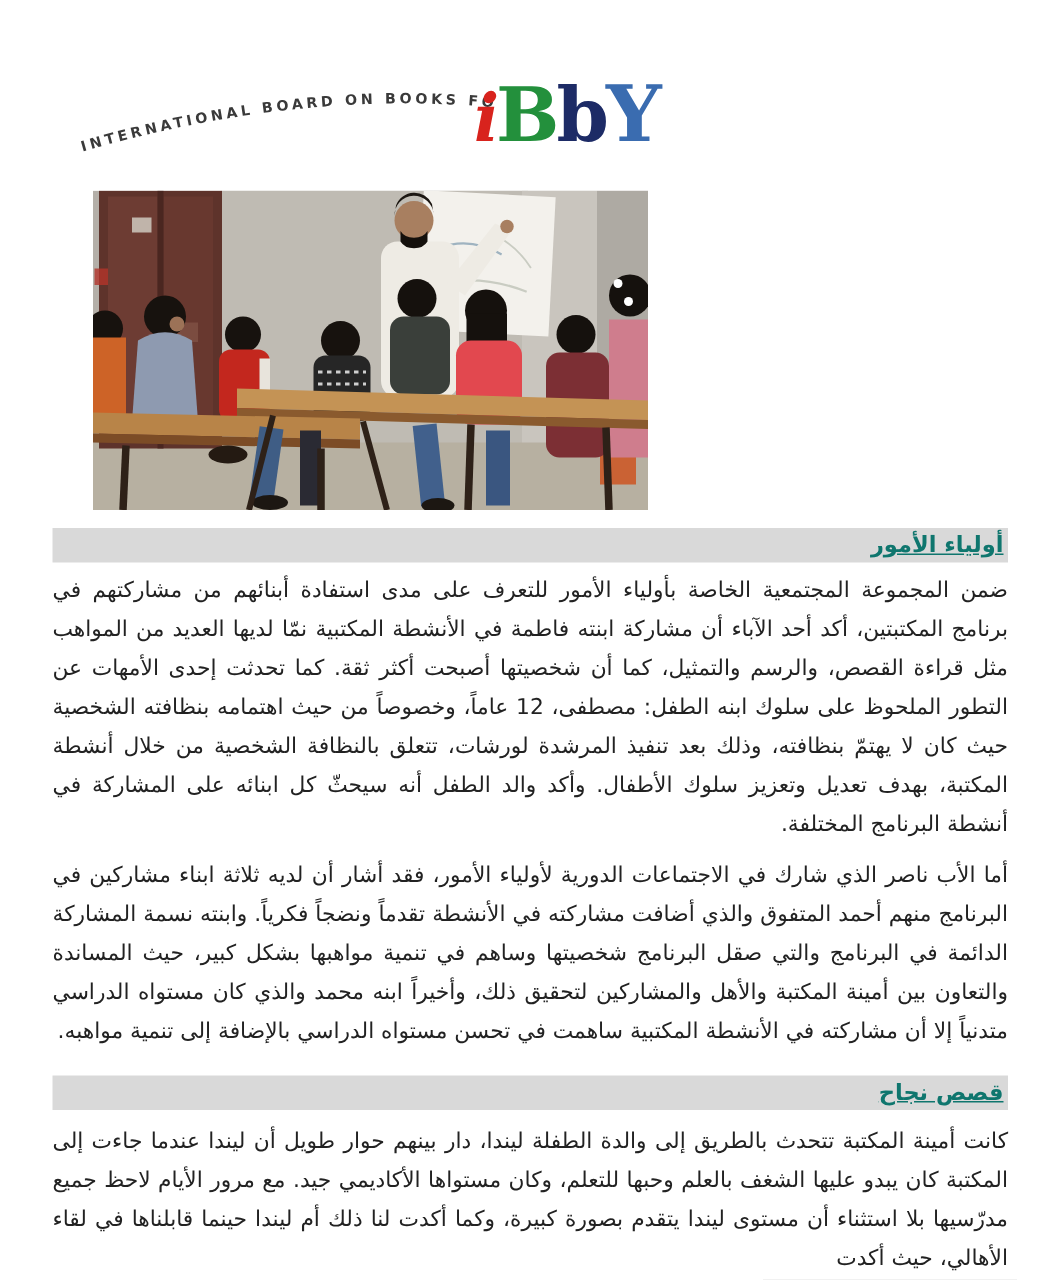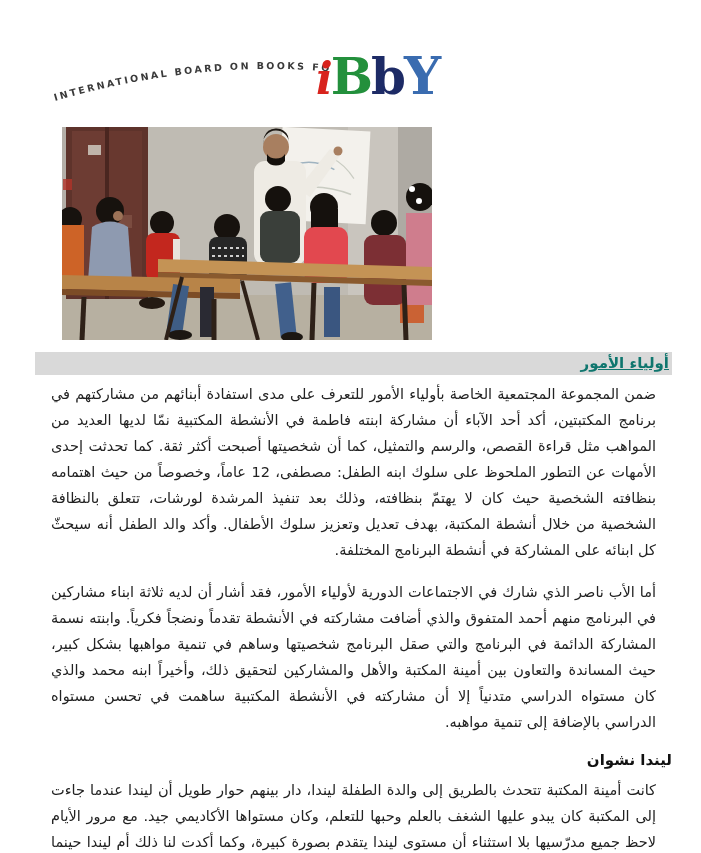--- a/index.html
+++ b/index.html
@@ -51,21 +51,21 @@
     font-size: 15px;
     margin-top: 15px;
     color: #111;
   }
   
   .para {
     direction: rtl;
     text-align: justify;
     font-size: 14.5px;
     line-height: 26px;
-    margin: 16px;
+    margin: 0;
     color: #222;
   }
   .para.p1 { margin-top: 6px; }
   .para.p2 { margin-top: 8px; }
   .para.p3 { margin-top: 8px; }
 </style>
 </head>
 <body>
 
 <div class="page">
@@ -176,17 +176,19 @@
         </g>
       </svg>
     </div>
 
     <div class="heading-bar">
       <span class="heading-text">أولياء الأمور</span>
     </div>
     <p class="para p1">ضمن المجموعة المجتمعية الخاصة بأولياء الأمور للتعرف على مدى استفادة أبنائهم من مشاركتهم في برنامج المكتبتين، أكد أحد الآباء أن مشاركة ابنته فاطمة في الأنشطة المكتبية نمّا لديها العديد من المواهب مثل قراءة القصص، والرسم والتمثيل، كما أن شخصيتها أصبحت أكثر ثقة. كما تحدثت إحدى الأمهات عن التطور الملحوظ على سلوك ابنه الطفل: مصطفى، 12 عاماً، وخصوصاً من حيث اهتمامه بنظافته الشخصية حيث كان لا يهتمّ بنظافته، وذلك بعد تنفيذ المرشدة لورشات، تتعلق بالنظافة الشخصية من خلال أنشطة المكتبة، بهدف تعديل وتعزيز سلوك الأطفال. وأكد والد الطفل أنه سيحثّ كل ابنائه على المشاركة في أنشطة البرنامج المختلفة.</p>
     <p class="para p2">أما الأب ناصر الذي شارك في الاجتماعات الدورية لأولياء الأمور، فقد أشار أن لديه ثلاثة ابناء مشاركين في البرنامج منهم أحمد المتفوق والذي أضافت مشاركته في الأنشطة تقدماً ونضجاً فكرياً. وابنته نسمة المشاركة الدائمة في البرنامج والتي صقل البرنامج شخصيتها وساهم في تنمية مواهبها بشكل كبير، حيث المساندة والتعاون بين أمينة المكتبة والأهل والمشاركين لتحقيق ذلك، وأخيراً ابنه محمد والذي كان مستواه الدراسي متدنياً إلا أن مشاركته في الأنشطة المكتبية ساهمت في تحسن مستواه الدراسي بالإضافة إلى تنمية مواهبه.</p>
 
-    <div class="subheading">ليندا نشوان</div>
+    <div class="heading-bar second">
+      <span class="heading-text">قصص نجاح</span>
+    </div>
     <p class="para p3">كانت أمينة المكتبة تتحدث بالطريق إلى والدة الطفلة ليندا، دار بينهم حوار طويل أن ليندا عندما جاءت إلى المكتبة كان يبدو عليها الشغف بالعلم وحبها للتعلم، وكان مستواها الأكاديمي جيد. مع مرور الأيام لاحظ جميع مدرّسيها بلا استثناء أن مستوى ليندا يتقدم بصورة كبيرة، وكما أكدت لنا ذلك أم ليندا حينما قابلناها في لقاء الأهالي، حيث أكدت</p>
 
   </div>
 </div>
 
 </body></html>

